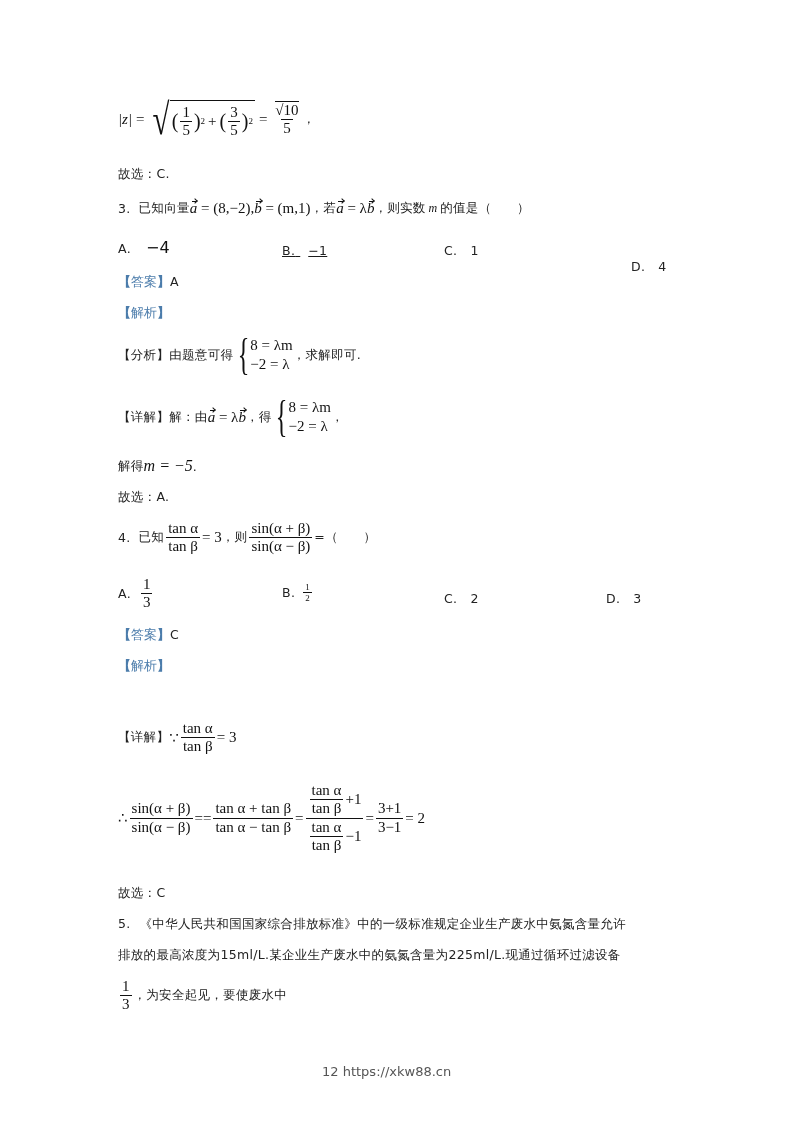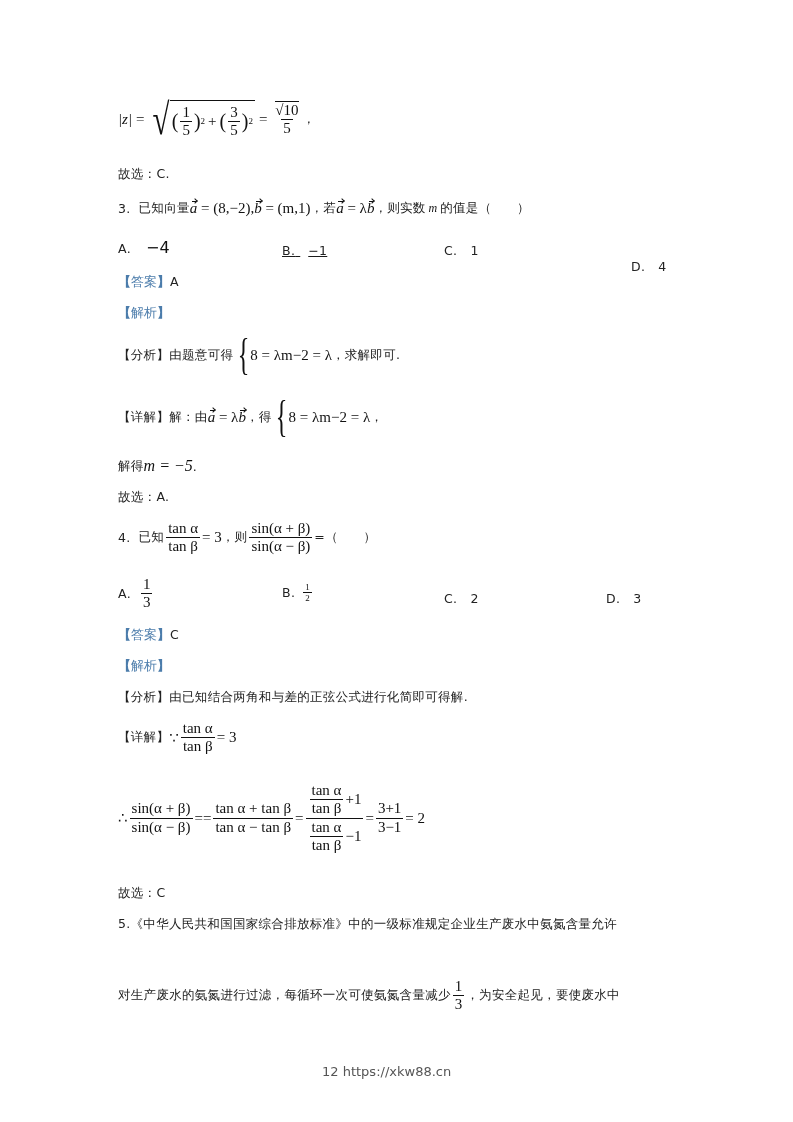--- a/index.html
+++ b/index.html
@@ -11,21 +11,21 @@
     .math { font-family: "Liberation Serif", "DejaVu Serif", serif; font-size: 15px; color: #111; }
     .mi { font-style: italic; }
     .label { color: #4b7cab; font-family: "DejaVu Sans", sans-serif; font-size: 13px; }
     .label .br { color: #4b7cab; font-weight: bold; }
     .frac { display: inline-flex; flex-direction: column; align-items: center; vertical-align: middle; margin: 0 2px; }
     .frac .num { padding: 0 2px; line-height: 1.15; }
     .frac .den { padding: 0 2px; border-top: 1px solid #111; line-height: 1.15; }
     .row { display: flex; align-items: center; }
     .brace-sys { display: inline-flex; align-items: center; vertical-align: middle; }
     .brace { font-family: "Liberation Serif", serif; font-size: 44px; line-height: 1; transform: scaleX(0.55); margin-right: -4px; color:#111; font-weight: 100; }
-    .sys-lines { display: inline-flex; line-height: 1.25; }
+    .sys-lines { display: inline-flex; flex-direction: column; line-height: 1.25; }
     .paren { font-size: 20px; font-family: "Liberation Serif", serif; }
     .sqrt-wrap { display: inline-flex; align-items: stretch; }
     .sqrt-sign { font-size: 44px; line-height: 0.9; font-family: "Liberation Serif", serif; transform: scaleX(0.7); margin-right: -3px; }
     .sqrt-body { border-top: 1px solid #111; display: inline-flex; align-items: center; padding: 2px 2px 0 2px; }
     sup { font-size: 9px; }
     .vec { position: relative; display: inline-block; font-style: italic; }
     .vec::before { content: ""; position: absolute; left: 2px; right: 1px; top: 1px; border-top: 1px solid #111; }
     .vec::after { content: ""; position: absolute; right: 0px; top: -1px; width: 3px; height: 3px; border-top: 1px solid #111; border-right: 1px solid #111; transform: rotate(45deg); }
     .footer { font-family: "DejaVu Sans", sans-serif; font-size: 13px; color: #555; }
     .bigfrac .den, .bigfrac .num { white-space: nowrap; }
@@ -177,23 +177,20 @@
     <span class="cjk" style="margin-left:8px;">3</span>
   </div>
 
   <div class="abs" style="left:118px; top:624px;text-align:center;">
     <span class="label"><span class="br">【</span><span>答案</span><span class="br">】</span></span><span class="cjk">C</span>
   </div>
   <div class="abs" style="left:118px; top:655px;">
     <span class="label"><span class="br">【</span><span>解析</span><span class="br">】</span></span>
   </div>
 
-  <div class="abs" style="left:118px; top:686px;">
-    <span class="cjk"><span class="br">【</span><span>分析</span><span class="br">】</span></span><span class="cjk">由已知结合两角和与差的正弦公式进行化简即可得解.</span>
-  </div>
 
   <div class="abs row" style="left:118px; top:720px;">
     <span class="cjk"><span class="br">【</span><span>详解</span><span class="br">】</span></span>
     <span class="math">∵</span>
     <span class="frac math">
         <span class="num">tan α</span>
         <span class="den">tan β</span>
       </span>
     <span class="math">= 3</span>
   </div>
@@ -231,24 +228,24 @@
     <span class="frac">
         <span class="num">3+1</span>
         <span class="den">3−1</span>
       </span>
     <span>= 2</span>
   </div>
 
   <div class="abs cjk" style="left:118px; top:885px;">故选：C</div>
 
   <div class="abs cjk" style="left:118px; top:916px;">
-    <span>5.</span><span style="margin-left:0;text-align:center;">《中华人民共和国国家综合排放标准》中的一级标准规定企业生产废水中氨氮含量允许</span>
-  </div>
+    <span>5.</span><span style="margin-left:9px;text-align:center;">《中华人民共和国国家综合排放标准》中的一级标准规定企业生产废水中氨氮含量允许</span>
+  </div>
+  <div class="abs cjk" style="left:118px; top:947px;">排放的最高浓度为15ml/L.某企业生产废水中的氨氮含量为225ml/L.现通过循环过滤设备</div>
   <div class="abs row" style="left:118px; top:978px;">
-    <span class="cjk">对生产废水的氨氮进行过滤，每循环一次可使氨氮含量减少</span>
     <span class="frac math">
         <span class="num">1</span>
         <span class="den">3</span>
       </span>
     <span class="cjk">，为安全起见，要使废水中</span>
   </div>
 
   <div class="abs footer" style="left:322px; top:1064px;">12 https://xkw88.cn</div>
 </div>
 

